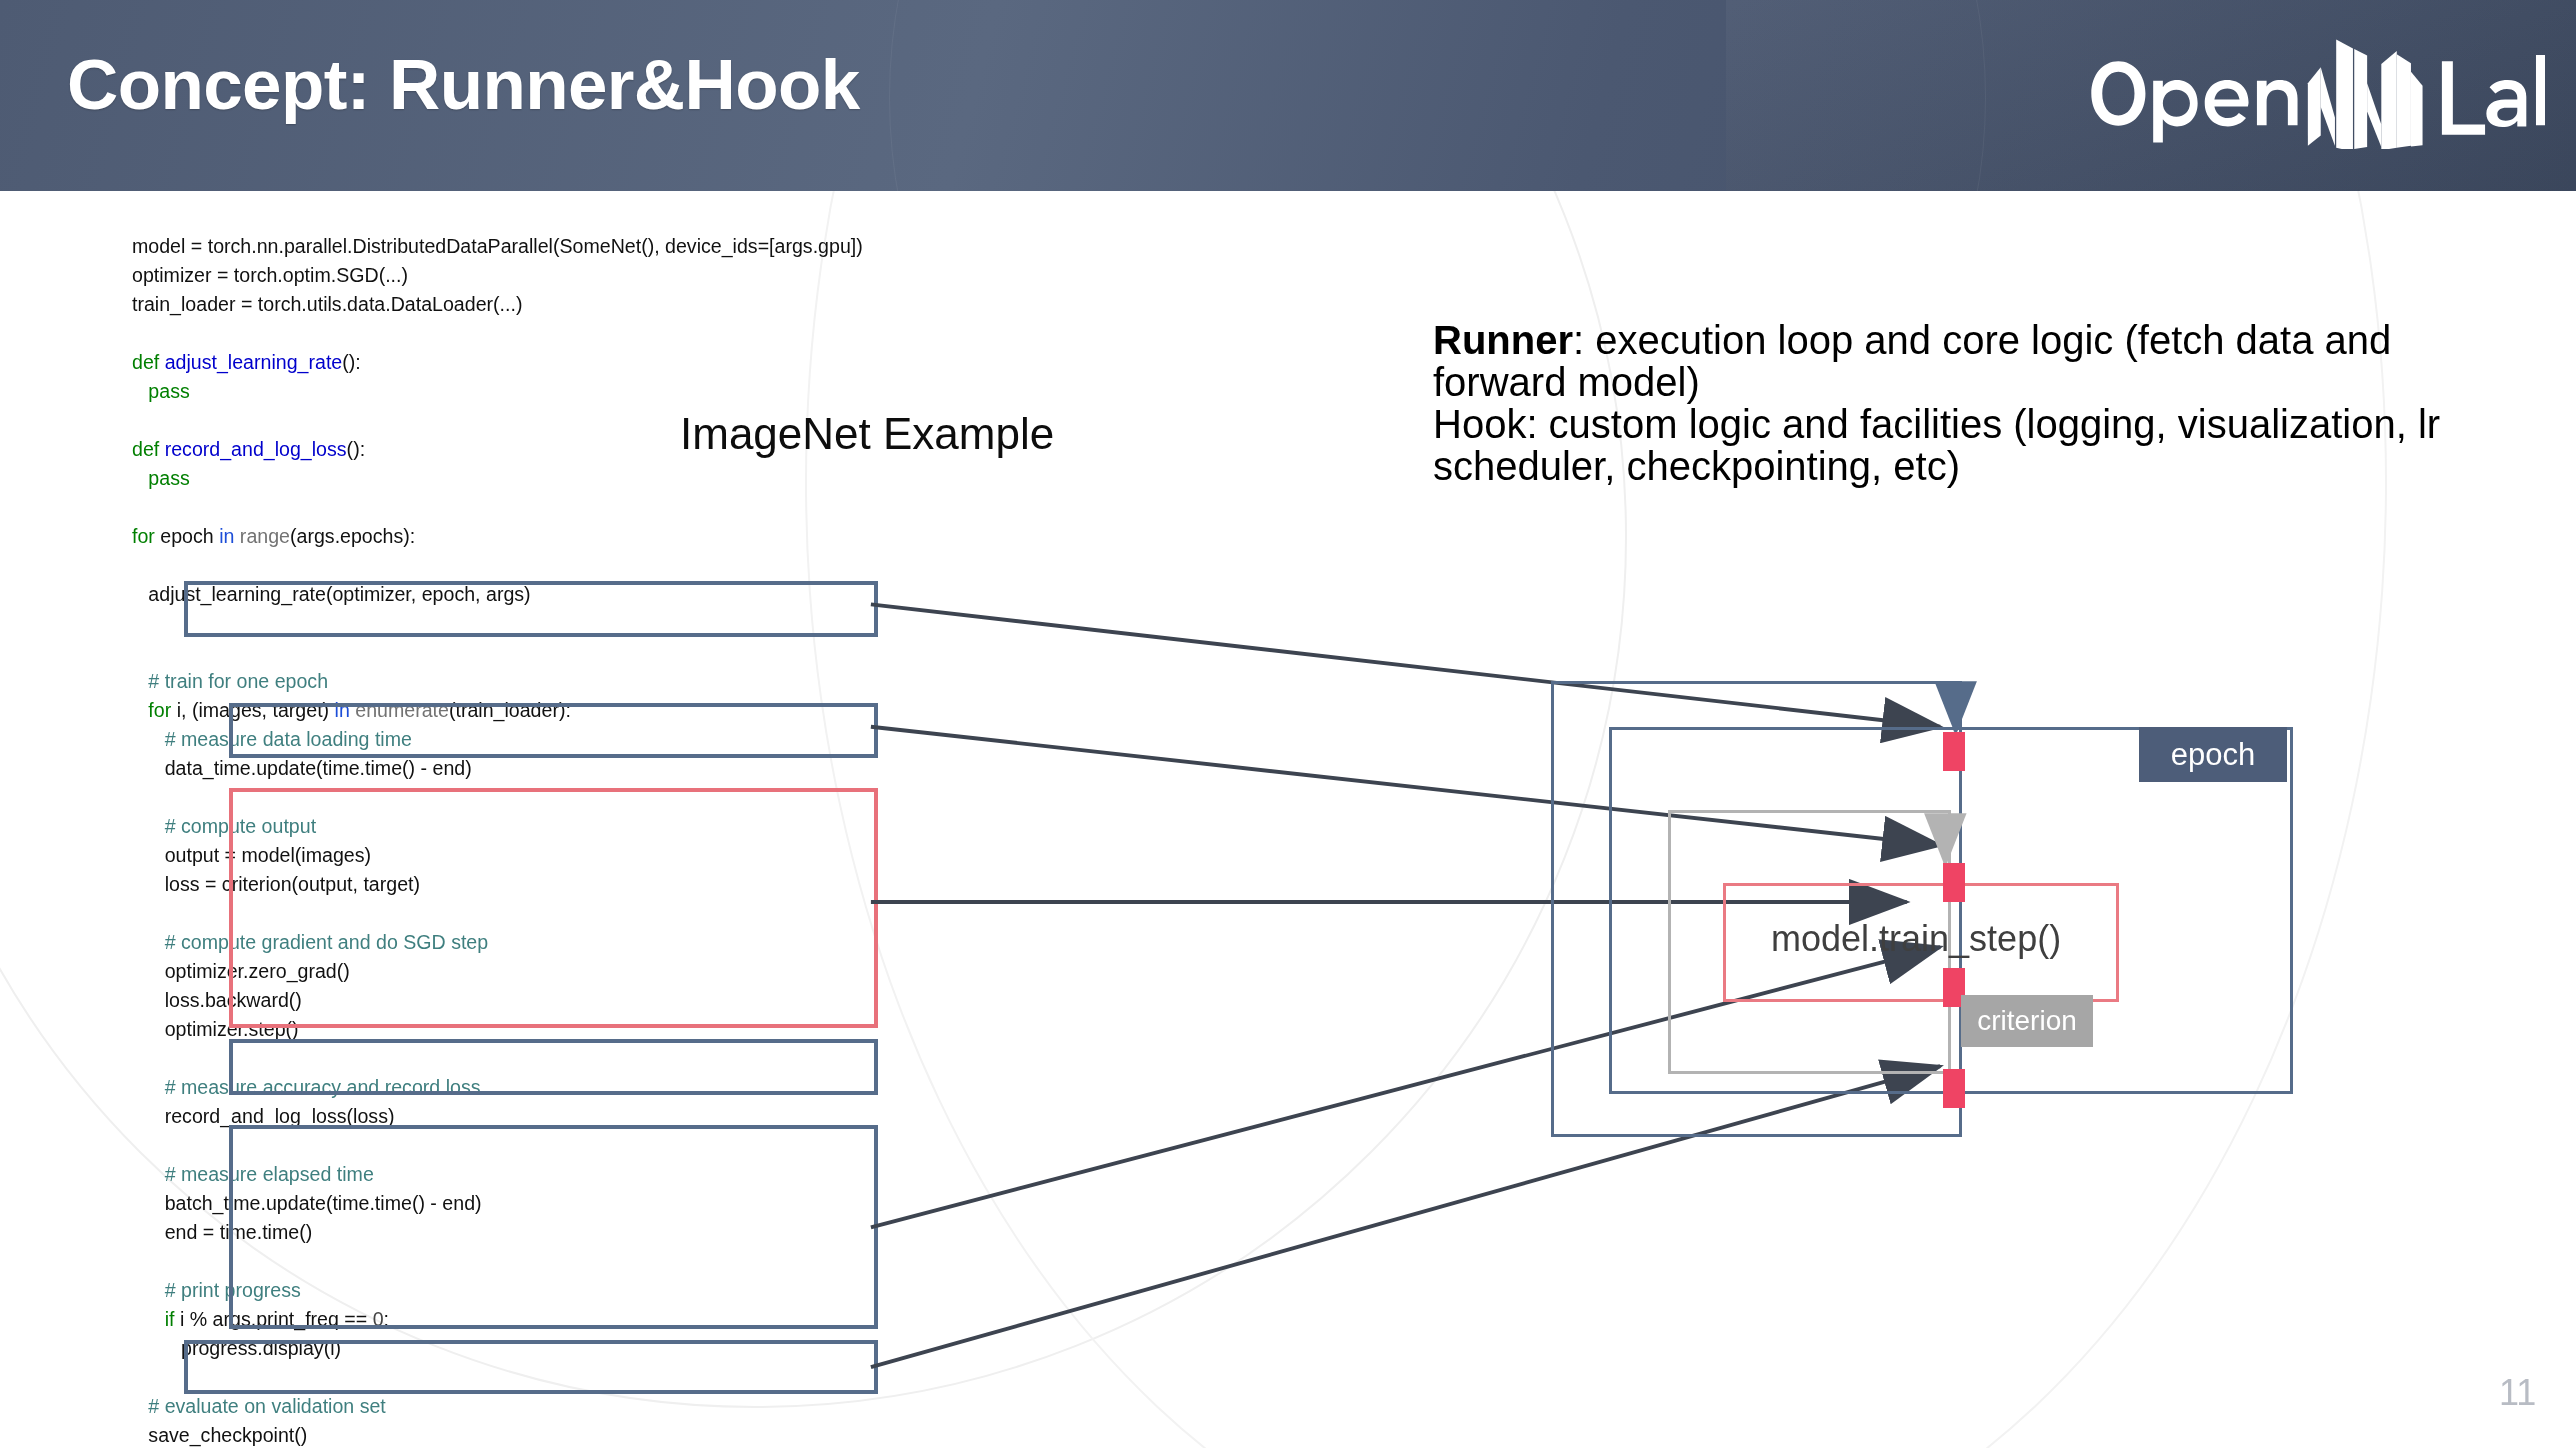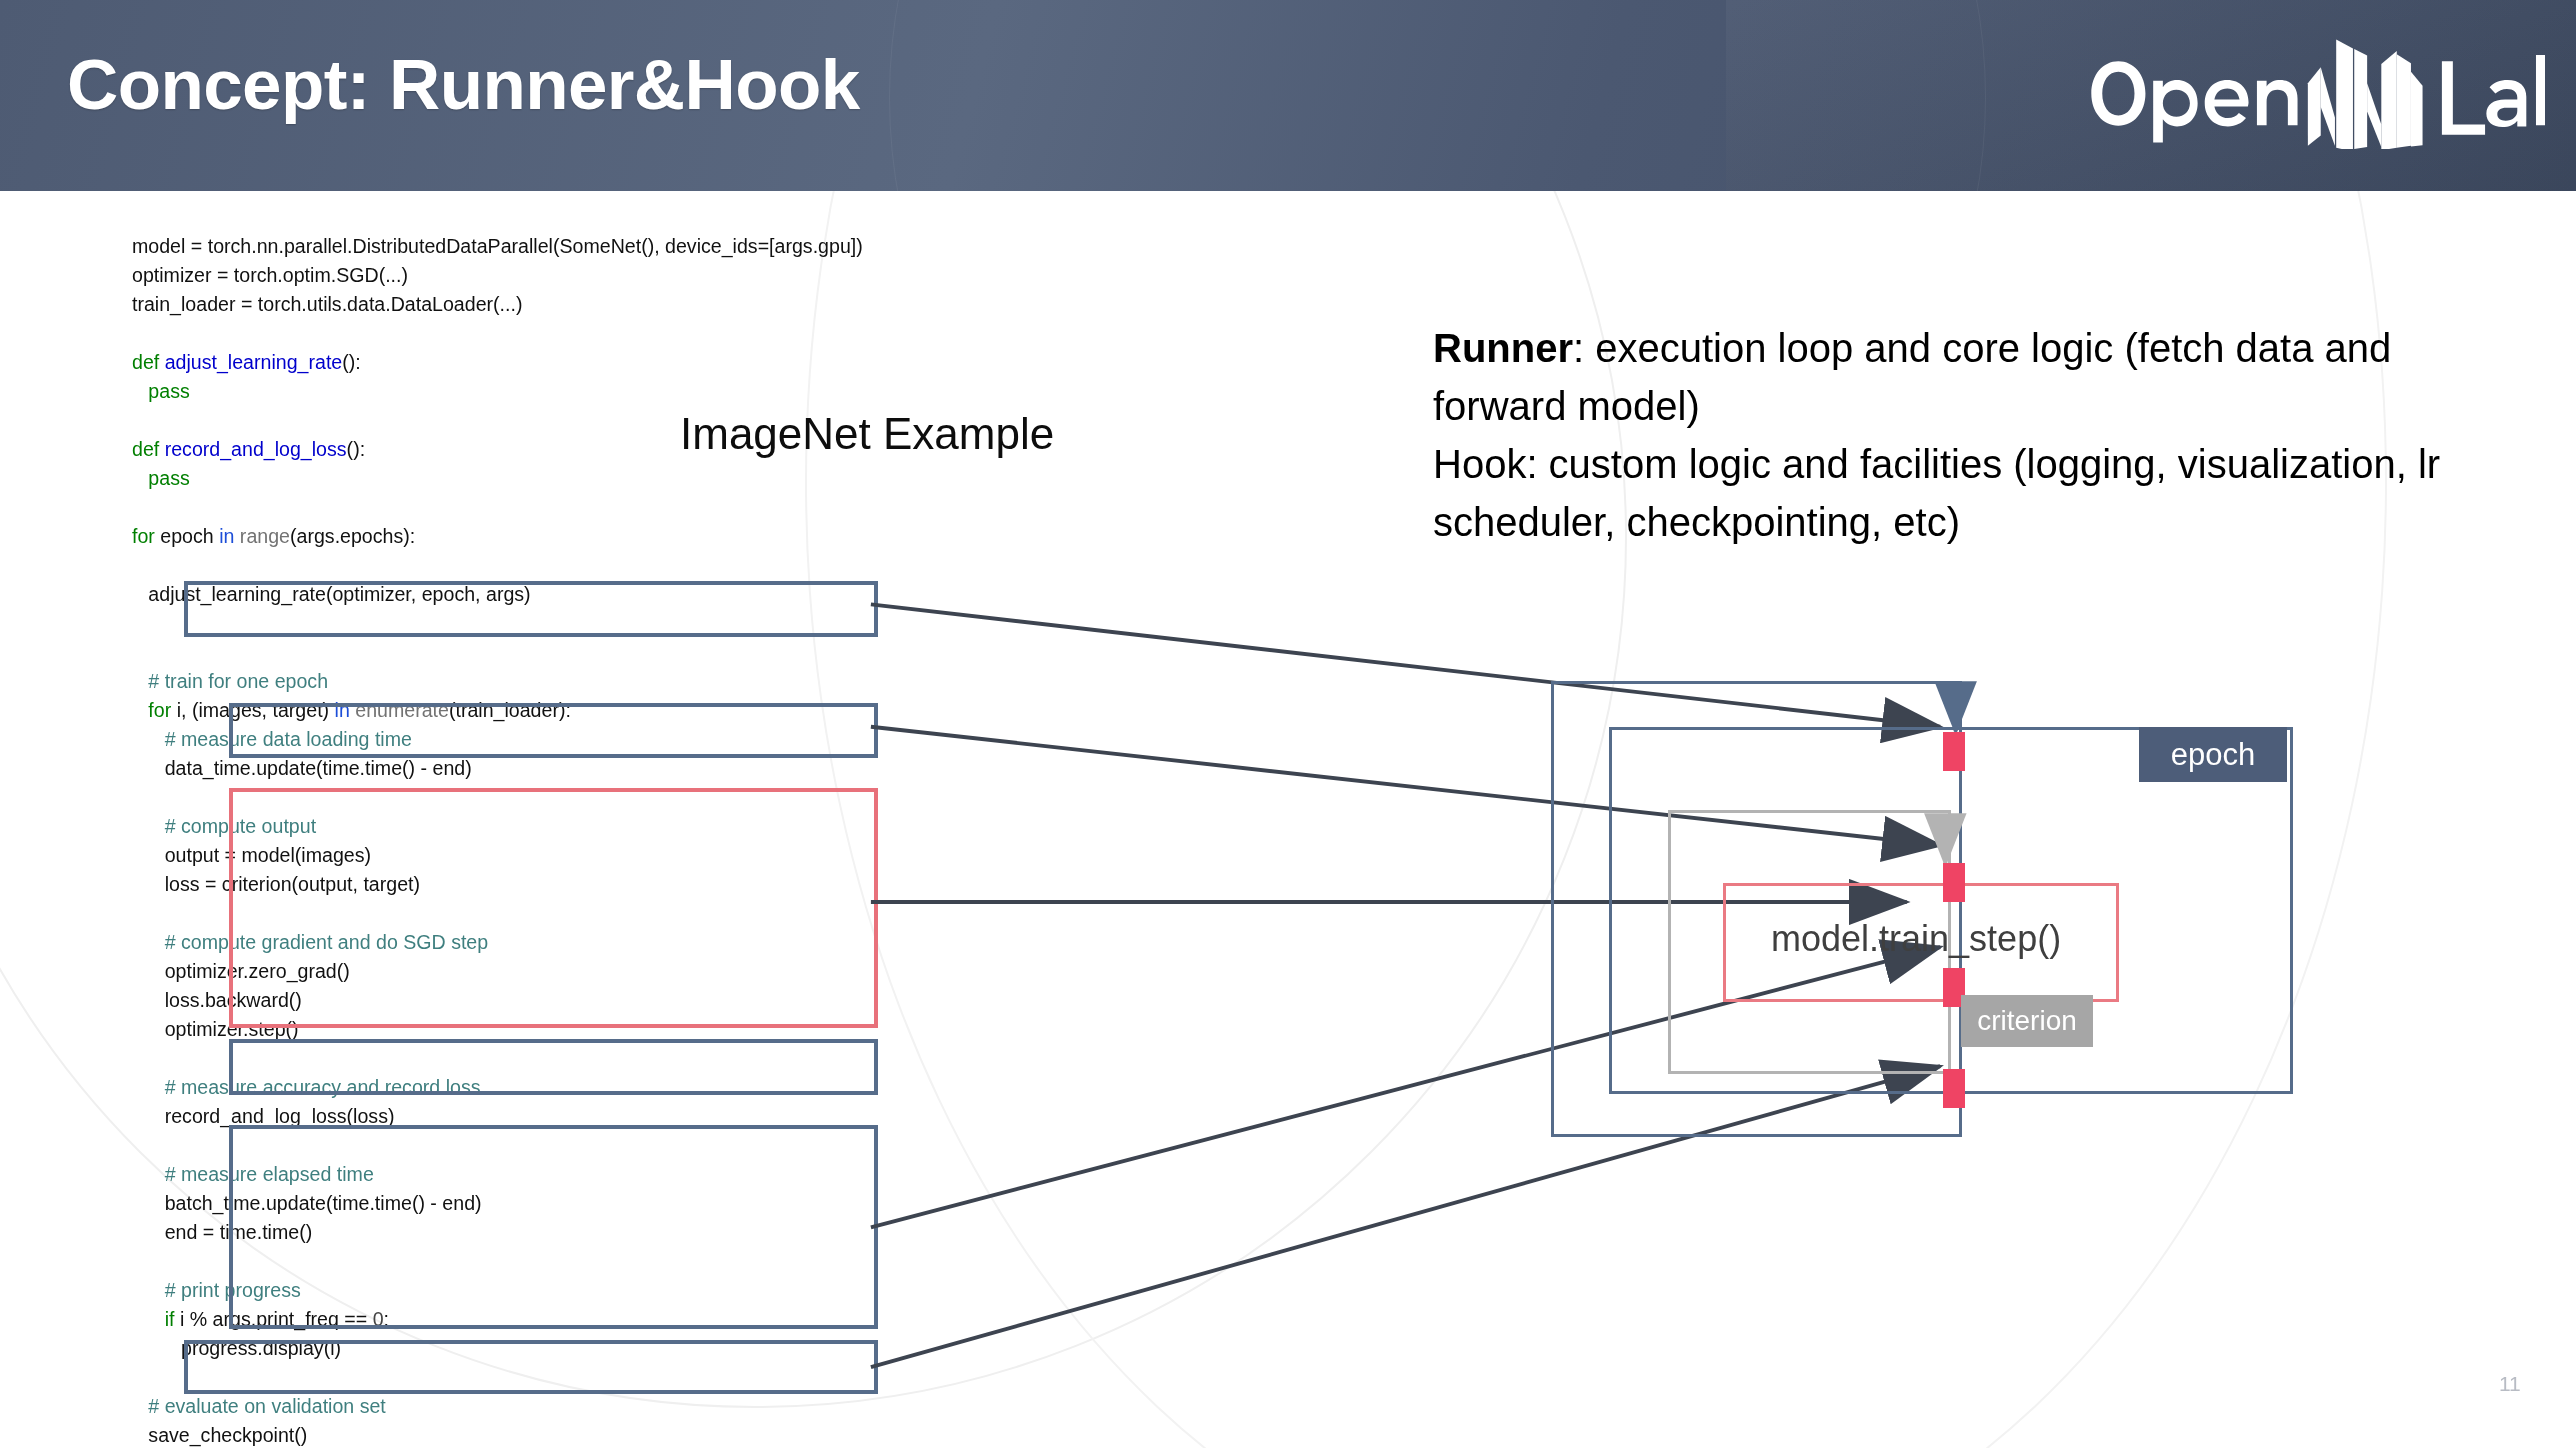--- a/index.html
+++ b/index.html
@@ -38,21 +38,21 @@
   .cm{color:#3f7f7f;}      
   .num{color:#444;}
   .blank{height:29px;}
 
   
   .hbox{position:absolute;border:4.5px solid #566c8a;background:transparent;}
   .hbox.red{border-color:#e8717b;}
 
   
   #desc{position:absolute;left:1433px;top:319px;width:1095px;
-        font-size:40px;line-height:58px;color:#000;}
+        font-size:40px;line-height:42px;color:#000;}
 
   
   #imagenet{position:absolute;left:680px;top:409px;font-size:44px;color:#0d0d0d;
         white-space:nowrap;}
 
   
   #diagram{position:absolute;left:1533px;top:670px;width:786px;height:490px;}
   .dbox{position:absolute;border:3.9px solid #566c8a;}
   .dbox.gray{border-color:#b3b3b3;border-width:3.9px;}
   .dbox.redb{border-color:#ea7a83;border-width:3.9px;}
@@ -61,21 +61,21 @@
   .tag.epoch{background:#4d5d79;}
   .tag.iter{background:#a6a6a6;font-size:28px;}
   .nodule{position:absolute;background:#ef4464;width:22px;height:39px;}
   #train-step-label{position:absolute;font-size:36px;color:#3f3f3f;white-space:nowrap;margin-left:16px;}
 
   
   #wires{position:absolute;left:0;top:0;width:2576px;height:1449px;
          pointer-events:none;}
 
   
-  #pageno{position:absolute;left:2499px;top:1372px;font-size:21px;color:#b8bcc4;}
+  #pageno{position:absolute;left:2499px;top:1372px;font-size:36px;color:#b8bcc4;}
 </style>
 </head>
 <body>
 
 <div class="wm" id="wm1"></div>
 <div class="wm" id="wm2"></div>
 
 <div id="header">
   <div id="header-sheen"></div>
   <div id="header-arc"></div>

